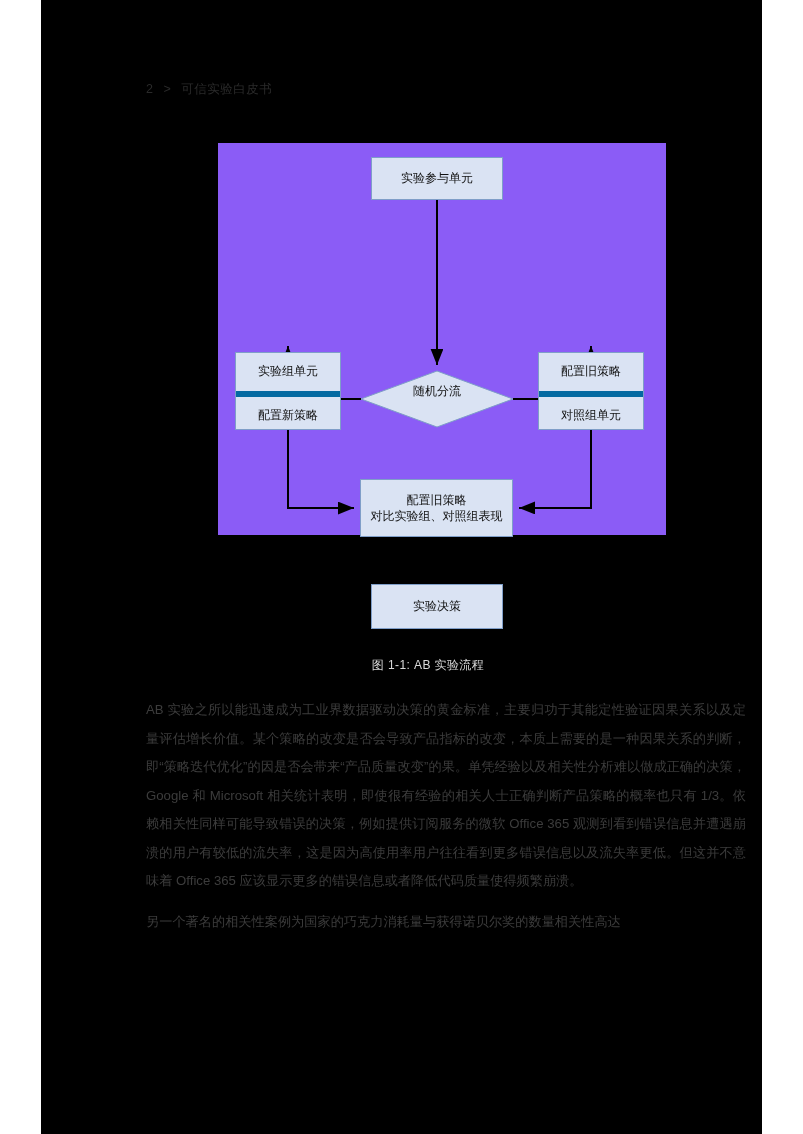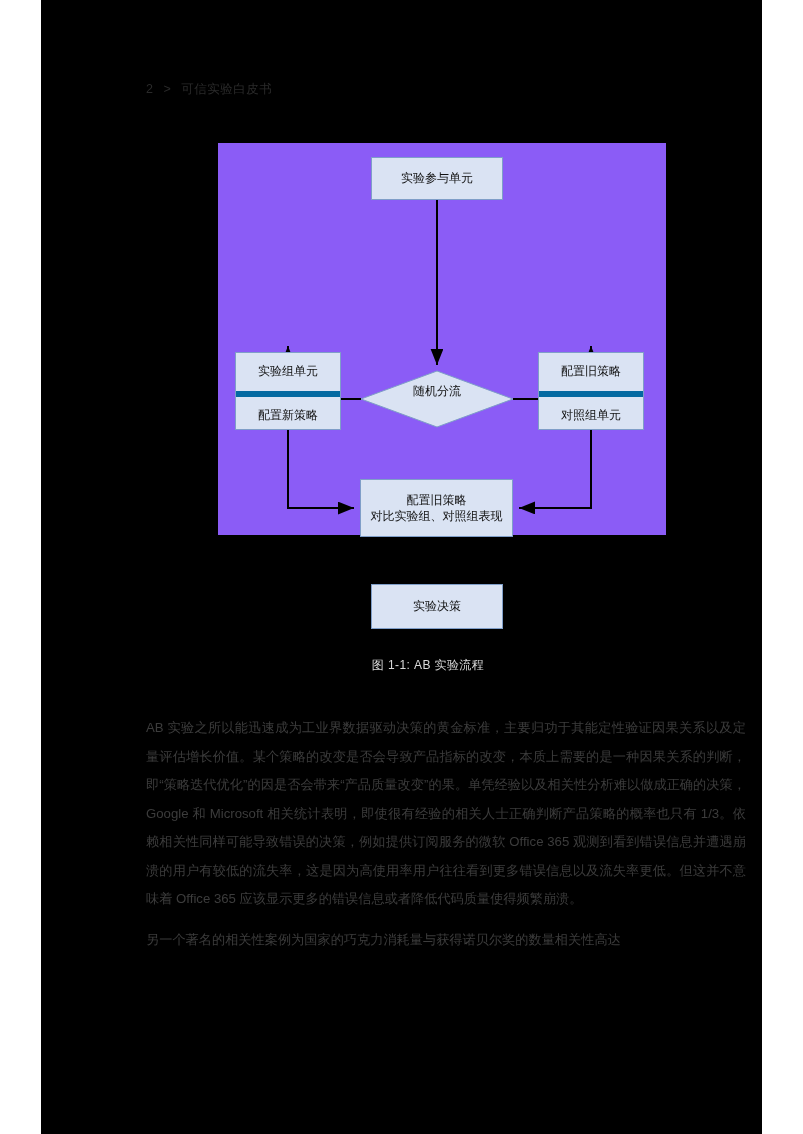--- a/index.html
+++ b/index.html
@@ -124,21 +124,21 @@
     text-align: center;
     color: #d8d8d8;
     font-size: 12px;
     letter-spacing: 0.4px;
   }
 
   
   .body-copy {
     position: absolute;
     left: 105px;
-    top: 714px;
+    top: 696px;
     width: 600px;
     color: #3c3c3c;
     font-size: 13.2px;
     line-height: 28.5px;
     text-align: justify;
     text-justify: inter-character;
   }
   .body-copy p {
     margin: 0 0 12px 0;
   }

